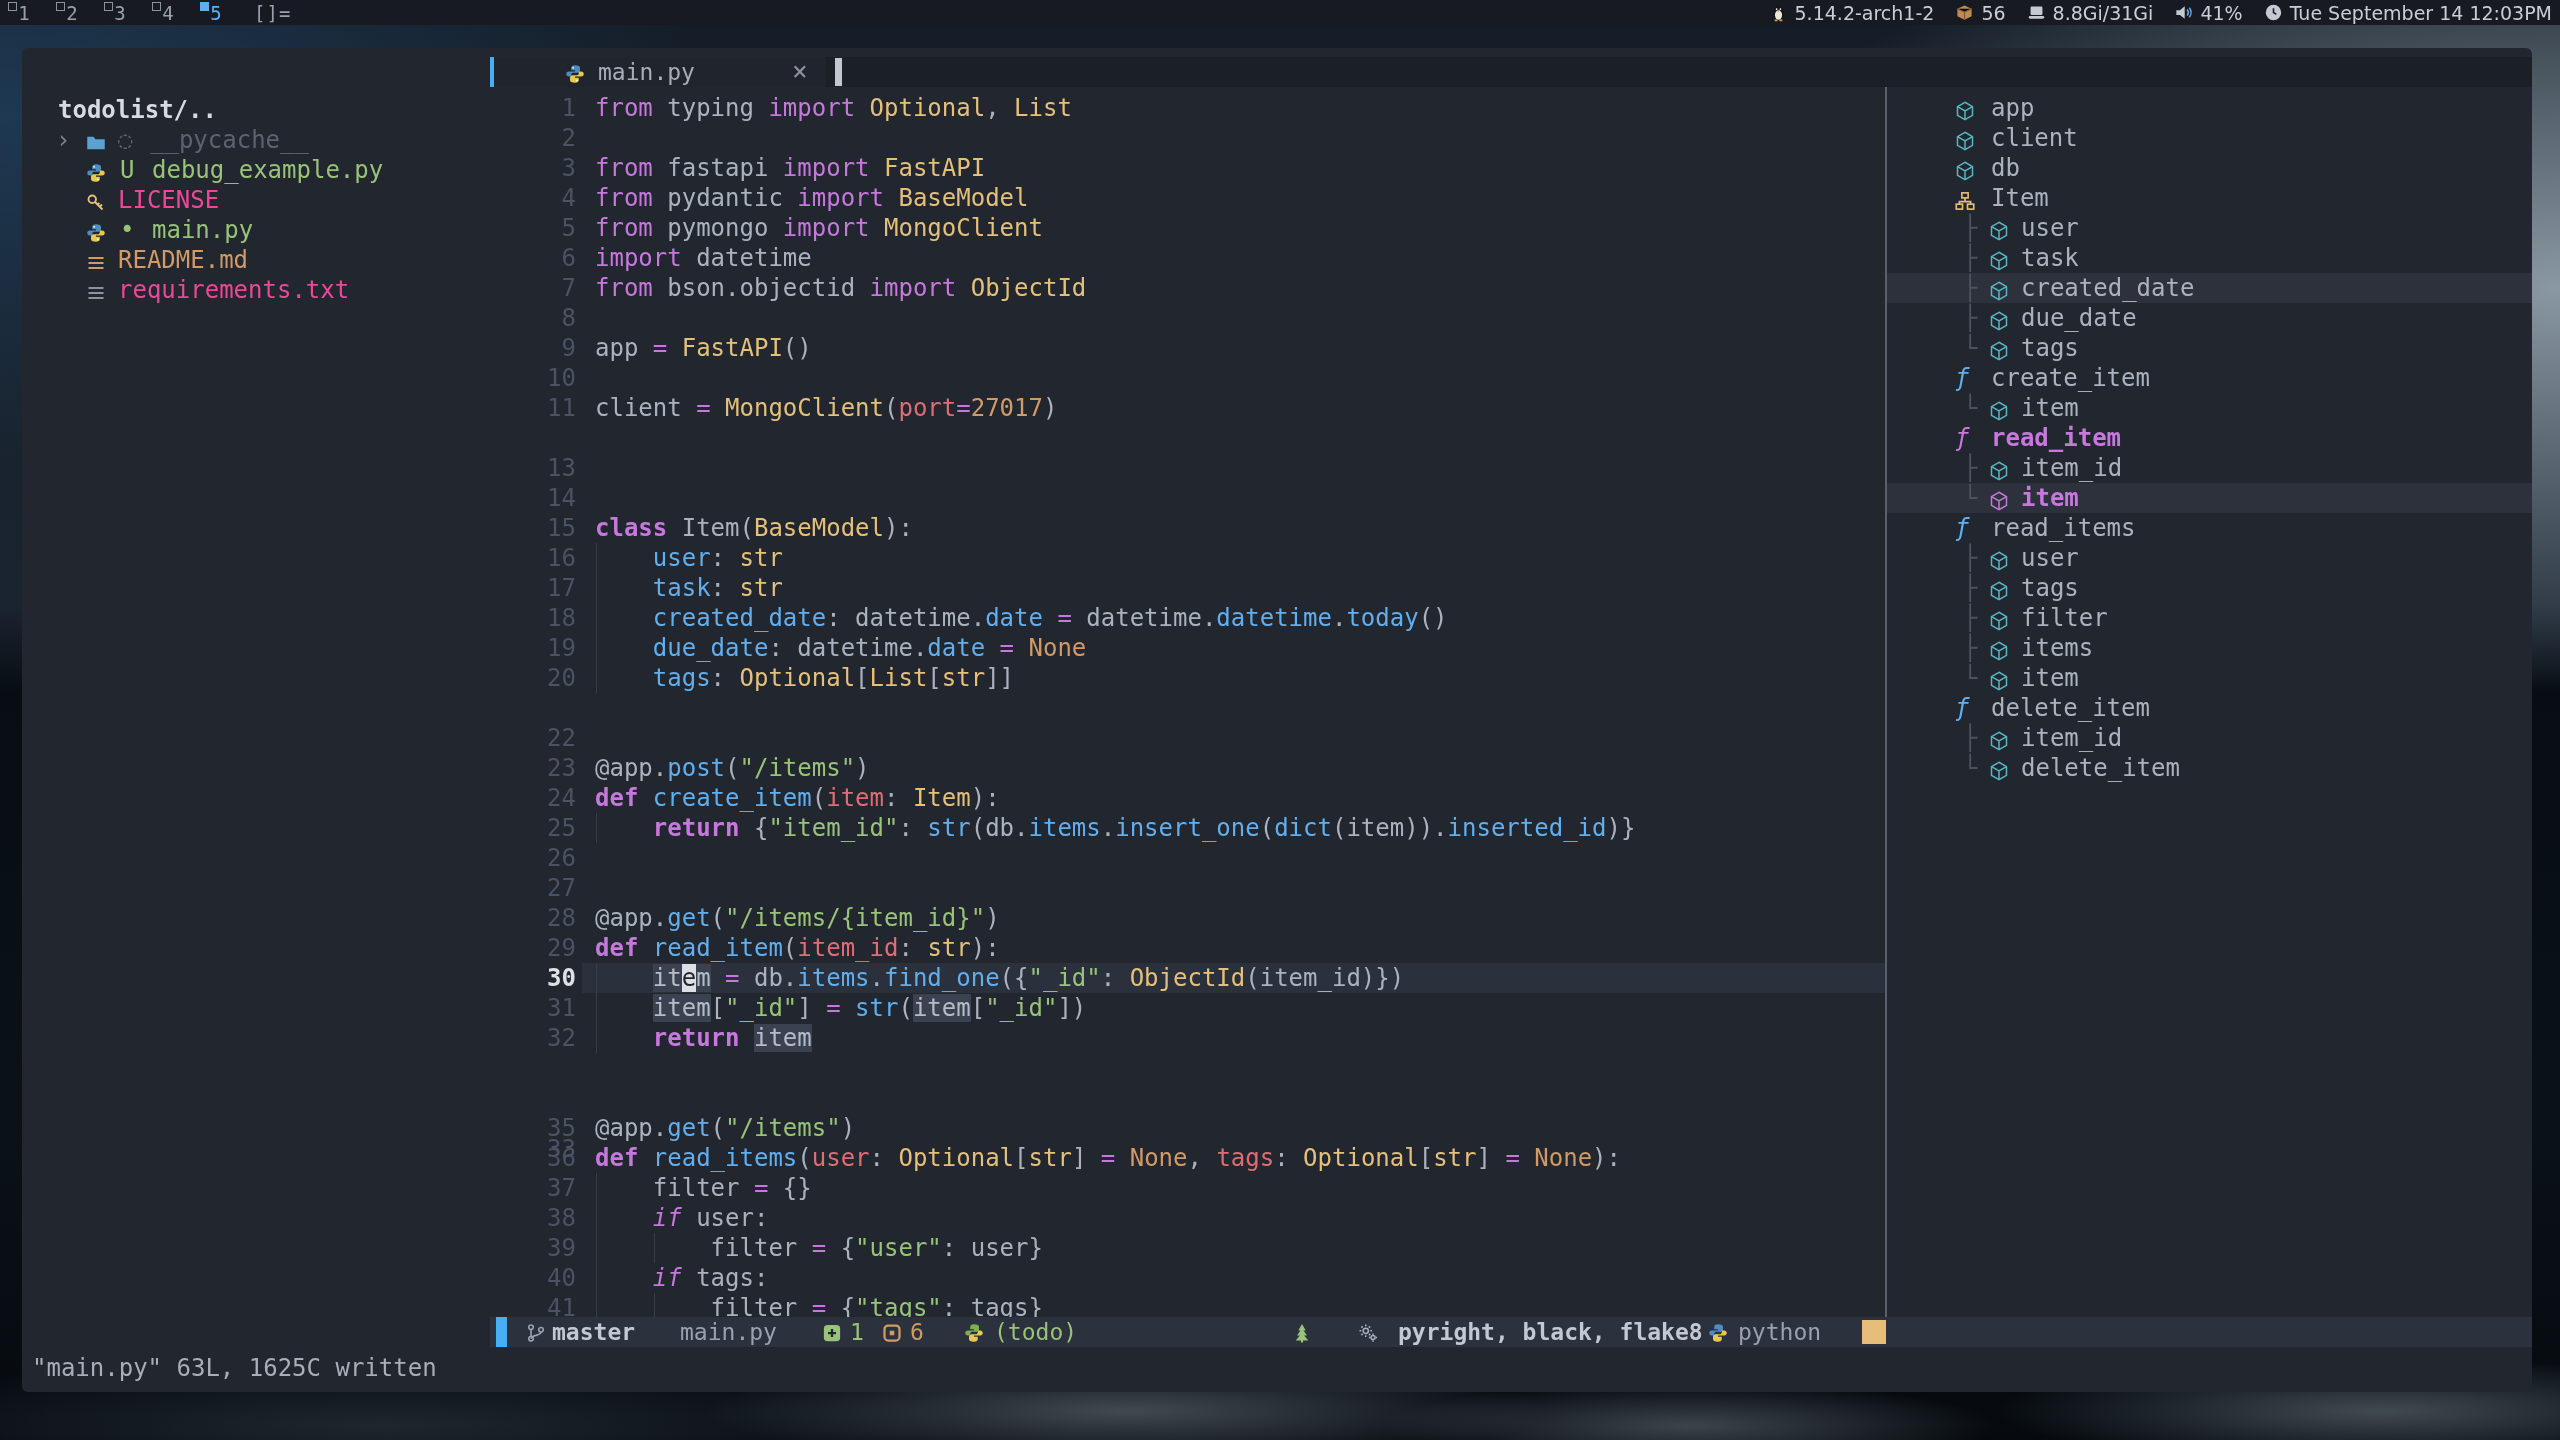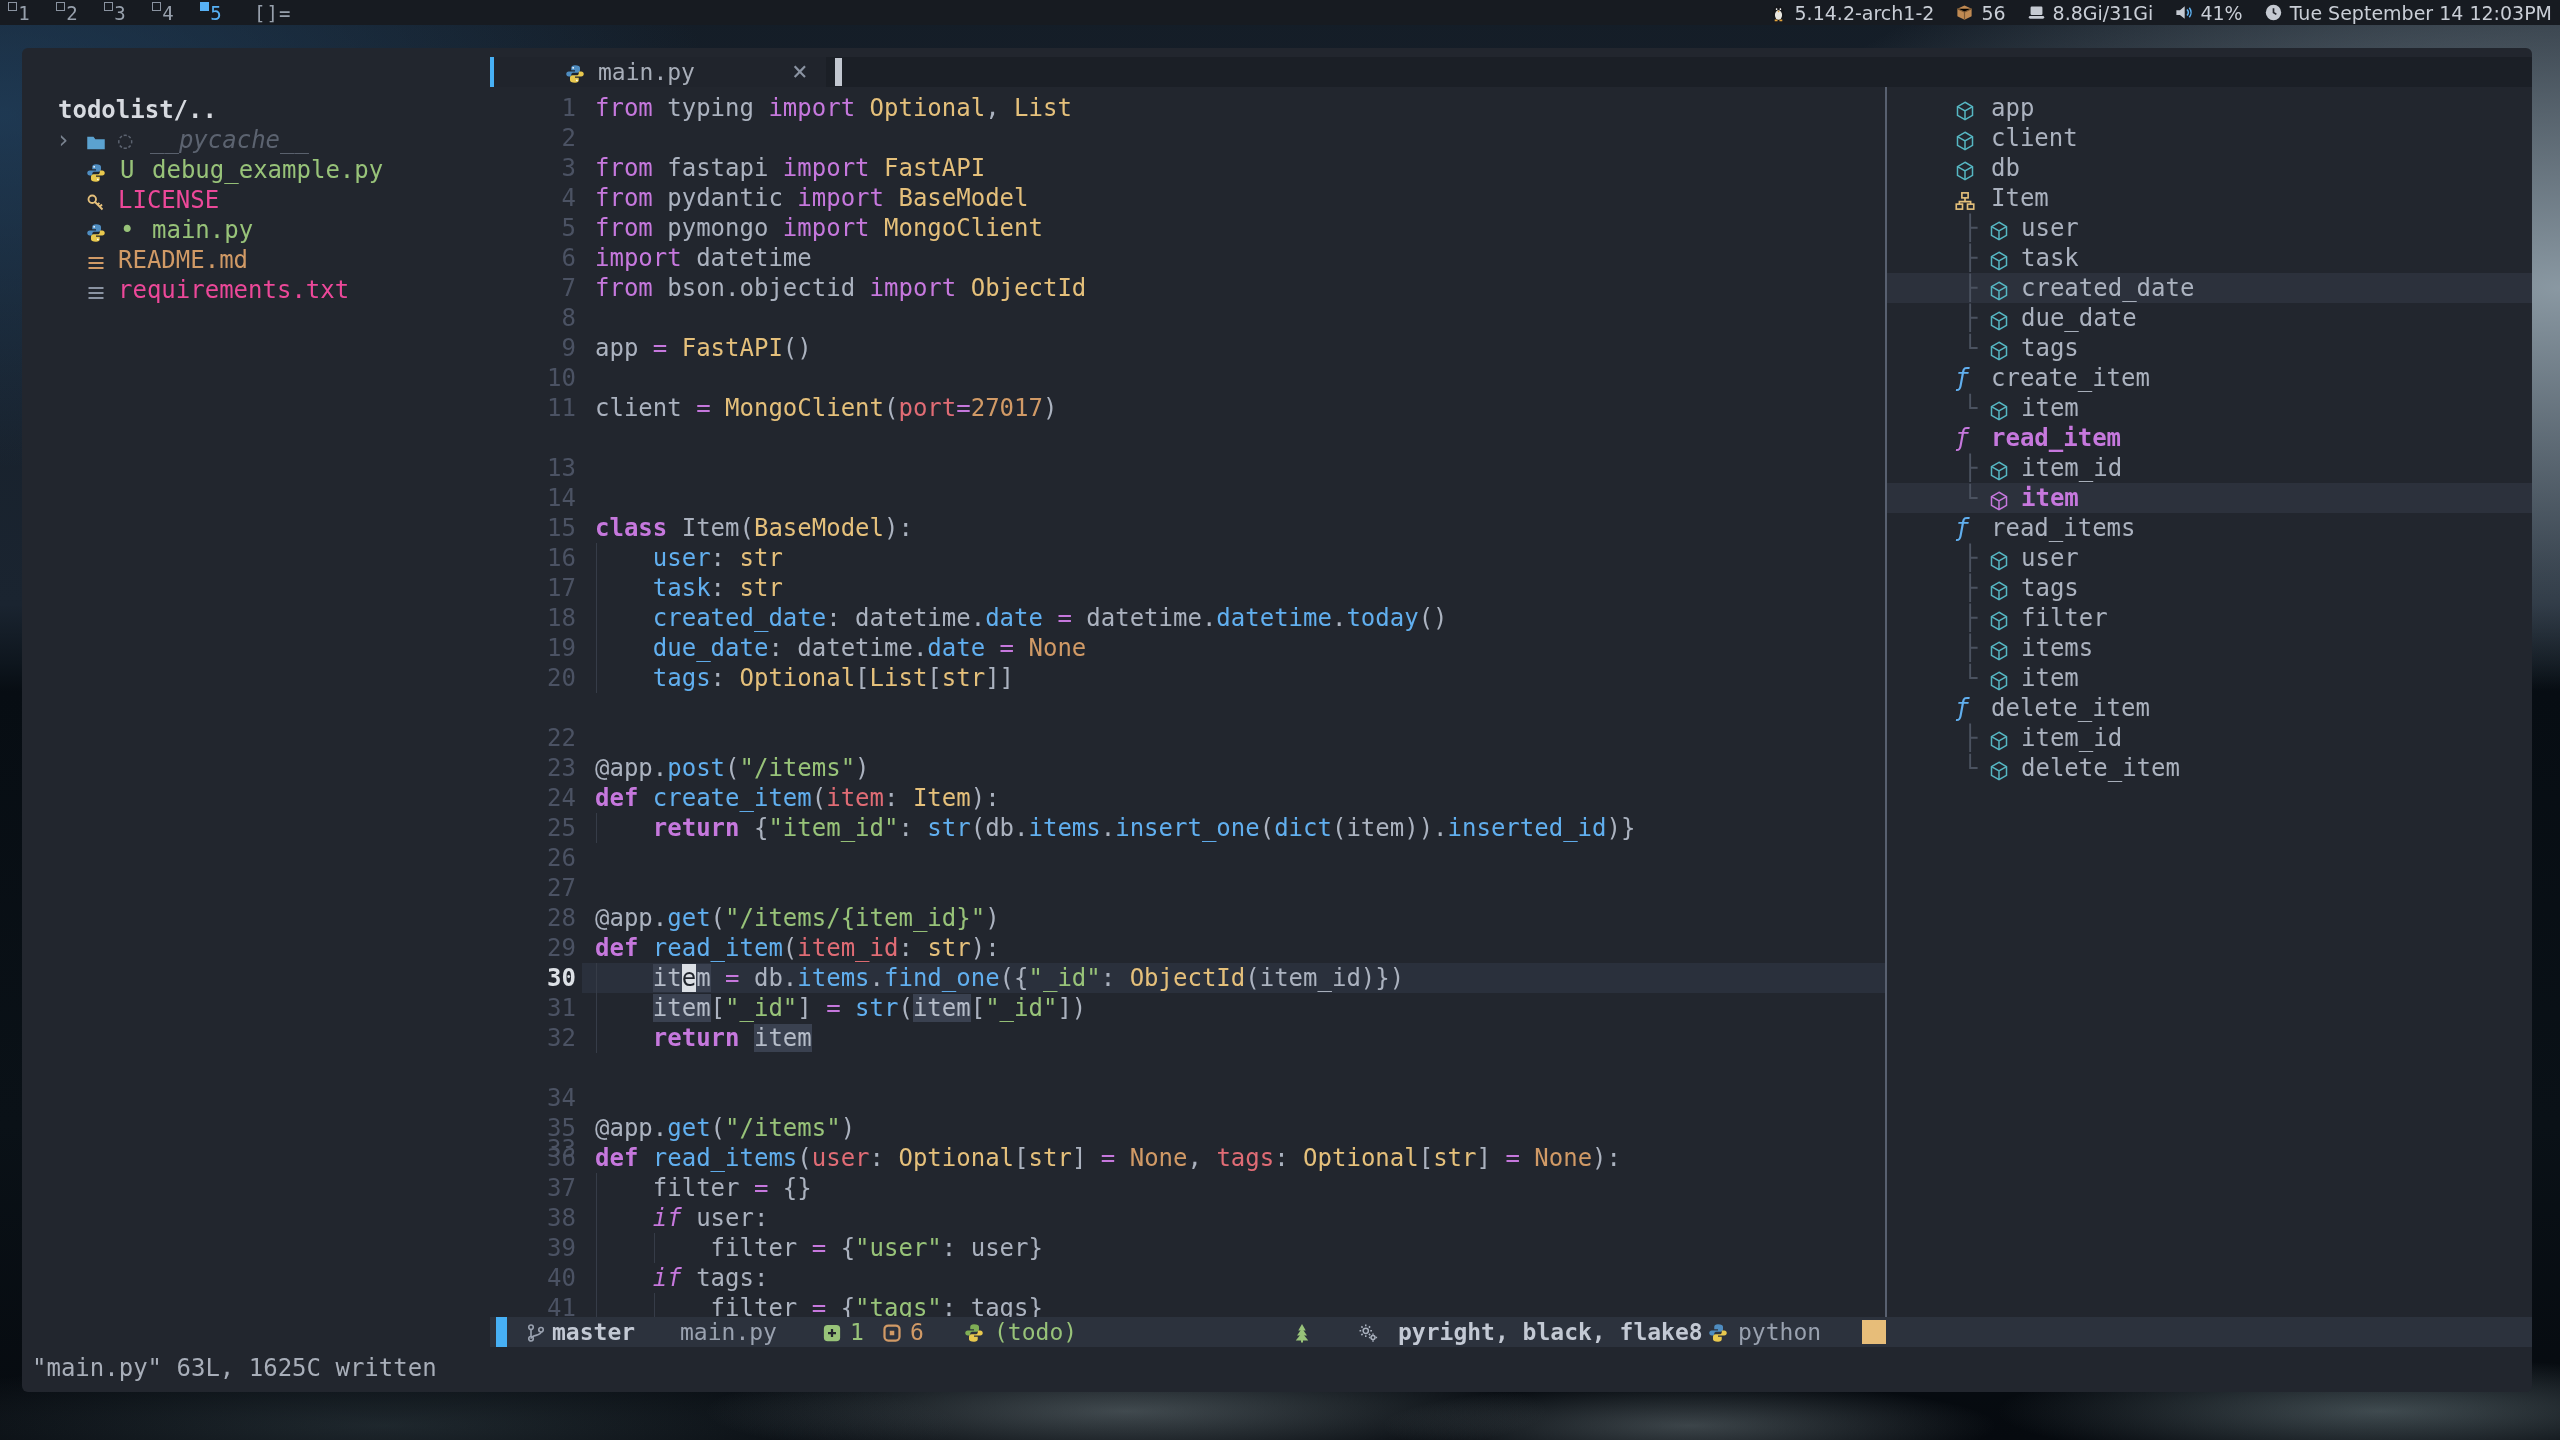--- a/index.html
+++ b/index.html
@@ -26,21 +26,21 @@
   .tb-right .seg{display:flex;align-items:center;gap:7px;margin-left:12px;}
   .tb-icon{width:19px;height:19px;display:inline-block;}
   
   .window{position:absolute;left:22px;top:48px;width:2510px;height:1344px;background:#22262e;
     border-radius:6px;overflow:hidden;color:#abb2bf;font-size:24px;}
   
   .filetree{position:absolute;left:0;top:0;width:468px;height:1269px;}
   .trow{position:absolute;left:0;height:30px;line-height:30px;width:468px;white-space:pre;}
   .trow .ic{position:absolute;top:5px;width:20px;height:20px;}
   .c-fg{color:#ec4899}.c-green{color:#98c379}.c-orange{color:#d19a66}
-  .c-dim{color:#5c6370;font-style:italic}.c-root{color:#d7dae0;font-weight:bold}
+  .c-dim{color:#5c6370;}.c-root{color:#d7dae0;font-weight:bold}
   .chev{color:#79828f;}
   
   .tabline{position:absolute;left:468px;top:9px;right:0;height:30px;background:#1b1f26;}
   .tabbar-accent{position:absolute;left:0;top:0;width:4px;height:30px;background:#47b0f5;}
   .tab{position:absolute;left:4px;top:0;width:332px;height:30px;background:#20242c;}
   .tab .ic{position:absolute;left:71px;top:5px;width:20px;height:20px;}
   .tab .lbl{position:absolute;left:104px;top:0;line-height:30px;font-size:23px;color:#a8aeb9;}
   .tab .x{position:absolute;left:298px;top:0;line-height:28px;font-size:26px;color:#8a93a2;}
   .tabline-cursor{position:absolute;left:345px;top:1px;width:7px;height:28px;background:#c2c7d0;}
   
@@ -208,21 +208,20 @@
         <div class="line" style="top: 696px;"><span class="gut">24</span><span class="code"><span class="t-kw">def</span><span class="t-fg"> </span><span class="t-fn">create_item</span><span class="t-fg">(</span><span class="t-param">item</span><span class="t-fg">: </span><span class="t-type">Item</span><span class="t-fg">):</span></span></div>
         <div class="line" style="top: 726px;"><span class="guide" style="left: calc(0ch + 106px);"></span><span class="gut">25</span><span class="code"><span class="t-fg">    </span><span class="t-kw">return</span><span class="t-fg"> {</span><span class="t-str">"item_id"</span><span class="t-fg">: </span><span class="t-fn">str</span><span class="t-fg">(db.</span><span class="t-fn">items</span><span class="t-fg">.</span><span class="t-fn">insert_one</span><span class="t-fg">(</span><span class="t-fn">dict</span><span class="t-fg">(item)).</span><span class="t-fn">inserted_id</span><span class="t-fg">)}</span></span></div>
         <div class="line" style="top: 756px;"><span class="gut">26</span><span class="code"></span></div>
         <div class="line" style="top: 786px;"><span class="gut">27</span><span class="code"></span></div>
         <div class="line" style="top: 816px;"><span class="gut">28</span><span class="code"><span class="t-fg">@app.</span><span class="t-fn">get</span><span class="t-fg">(</span><span class="t-str">"/items/{item_id}"</span><span class="t-fg">)</span></span></div>
         <div class="line" style="top: 846px;"><span class="gut">29</span><span class="code"><span class="t-kw">def</span><span class="t-fg"> </span><span class="t-fn">read_item</span><span class="t-fg">(</span><span class="t-param">item_id</span><span class="t-fg">: </span><span class="t-type">str</span><span class="t-fg">):</span></span></div>
         <div class="line cur" style="top: 876px;"><span class="guide" style="left: calc(0ch + 106px);"></span><span class="gut">30</span><span class="code"><span class="t-fg">    </span><span class="t-hl">it</span><span class="t-cur">e</span><span class="t-hl">m</span><span class="t-fg"> </span><span class="t-op">=</span><span class="t-fg"> db.</span><span class="t-fn">items</span><span class="t-fg">.</span><span class="t-fn">find_one</span><span class="t-fg">({</span><span class="t-str">"_id"</span><span class="t-fg">: </span><span class="t-type">ObjectId</span><span class="t-fg">(item_id)})</span></span></div>
         <div class="line" style="top: 906px;"><span class="guide" style="left: calc(0ch + 106px);"></span><span class="gut">31</span><span class="code"><span class="t-fg">    </span><span class="t-hl">item</span><span class="t-fg">[</span><span class="t-str">"_id"</span><span class="t-fg">] </span><span class="t-op">=</span><span class="t-fg"> </span><span class="t-fn">str</span><span class="t-fg">(</span><span class="t-hl">item</span><span class="t-fg">[</span><span class="t-str">"_id"</span><span class="t-fg">])</span></span></div>
         <div class="line" style="top: 936px;"><span class="guide" style="left: calc(0ch + 106px);"></span><span class="gut">32</span><span class="code"><span class="t-fg">    </span><span class="t-kw">return</span><span class="t-fg"> </span><span class="t-hl">item</span></span></div>
         <div class="line" style="top: 1012px; margin-top: 35px;"><span class="gut">33</span><span class="code"></span></div>
-        <div class="line" style="top: 996px;"><span class="gut">34</span><span class="code"></span></div>
         <div class="line" style="top: 1026px;"><span class="gut">35</span><span class="code"><span class="t-fg">@app.</span><span class="t-fn">get</span><span class="t-fg">(</span><span class="t-str">"/items"</span><span class="t-fg">)</span></span></div>
         <div class="line" style="top: 1056px;"><span class="gut">36</span><span class="code"><span class="t-kw">def</span><span class="t-fg"> </span><span class="t-fn">read_items</span><span class="t-fg">(</span><span class="t-param">user</span><span class="t-fg">: </span><span class="t-type">Optional</span><span class="t-fg">[</span><span class="t-type">str</span><span class="t-fg">] </span><span class="t-op">=</span><span class="t-fg"> </span><span class="t-const">None</span><span class="t-fg">, </span><span class="t-param">tags</span><span class="t-fg">: </span><span class="t-type">Optional</span><span class="t-fg">[</span><span class="t-type">str</span><span class="t-fg">] </span><span class="t-op">=</span><span class="t-fg"> </span><span class="t-const">None</span><span class="t-fg">):</span></span></div>
         <div class="line" style="top: 1086px;"><span class="guide" style="left: calc(0ch + 106px);"></span><span class="gut">37</span><span class="code"><span class="t-fg">    filter </span><span class="t-op">=</span><span class="t-fg"> {}</span></span></div>
         <div class="line" style="top: 1116px;"><span class="guide" style="left: calc(0ch + 106px);"></span><span class="gut">38</span><span class="code"><span class="t-fg">    </span><span class="t-kwi">if</span><span class="t-fg"> user:</span></span></div>
         <div class="line" style="top: 1146px;"><span class="guide" style="left: calc(0ch + 106px);"></span><span class="guide" style="left: calc(4ch + 106px);"></span><span class="gut">39</span><span class="code"><span class="t-fg">        filter </span><span class="t-op">=</span><span class="t-fg"> {</span><span class="t-str">"user"</span><span class="t-fg">: user}</span></span></div>
         <div class="line" style="top: 1176px;"><span class="guide" style="left: calc(0ch + 106px);"></span><span class="gut">40</span><span class="code"><span class="t-fg">    </span><span class="t-kwi">if</span><span class="t-fg"> tags:</span></span></div>
         <div class="line" style="top: 1206px;"><span class="guide" style="left: calc(0ch + 106px);"></span><span class="guide" style="left: calc(4ch + 106px);"></span><span class="gut">41</span><span class="code"><span class="t-fg">        filter </span><span class="t-op">=</span><span class="t-fg"> {</span><span class="t-str">"tags"</span><span class="t-fg">: tags}</span></span></div>
       </div>
 
     <div class="vsep"></div>

